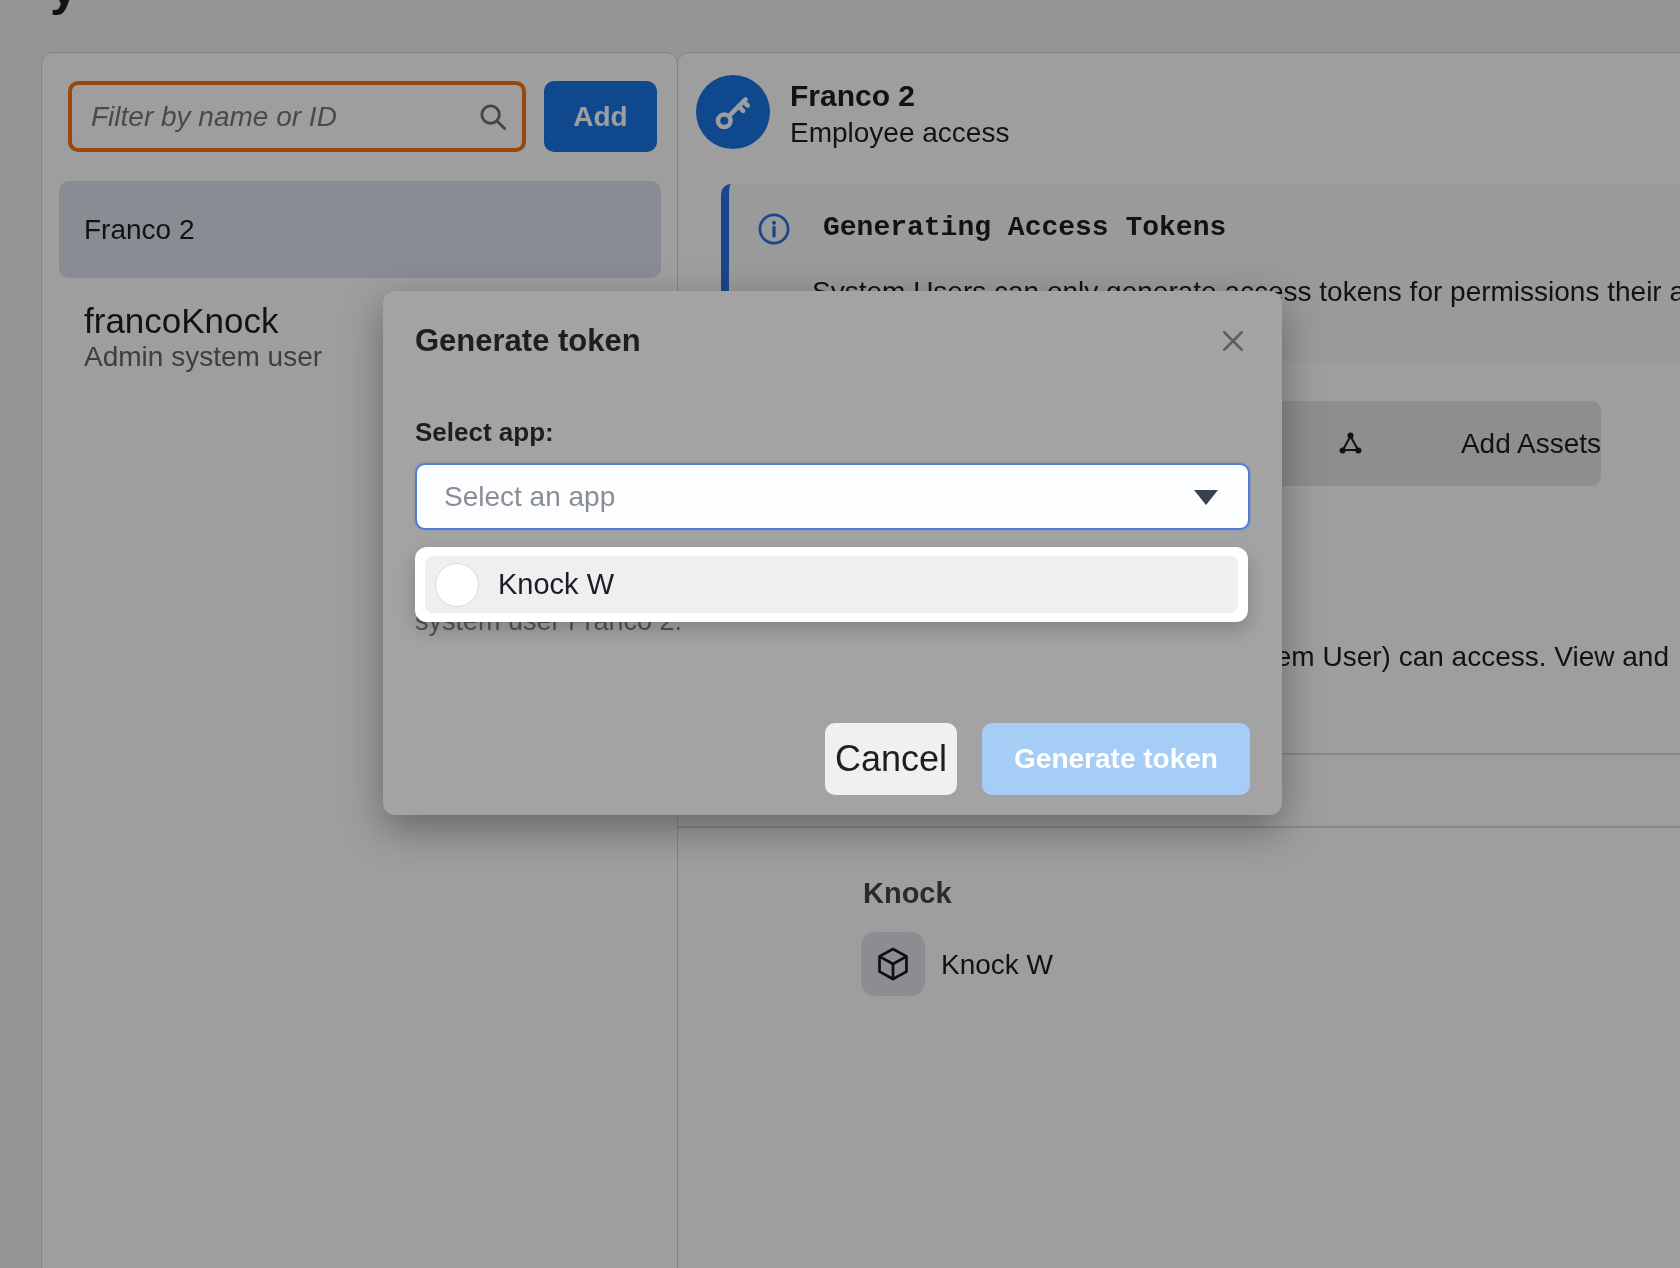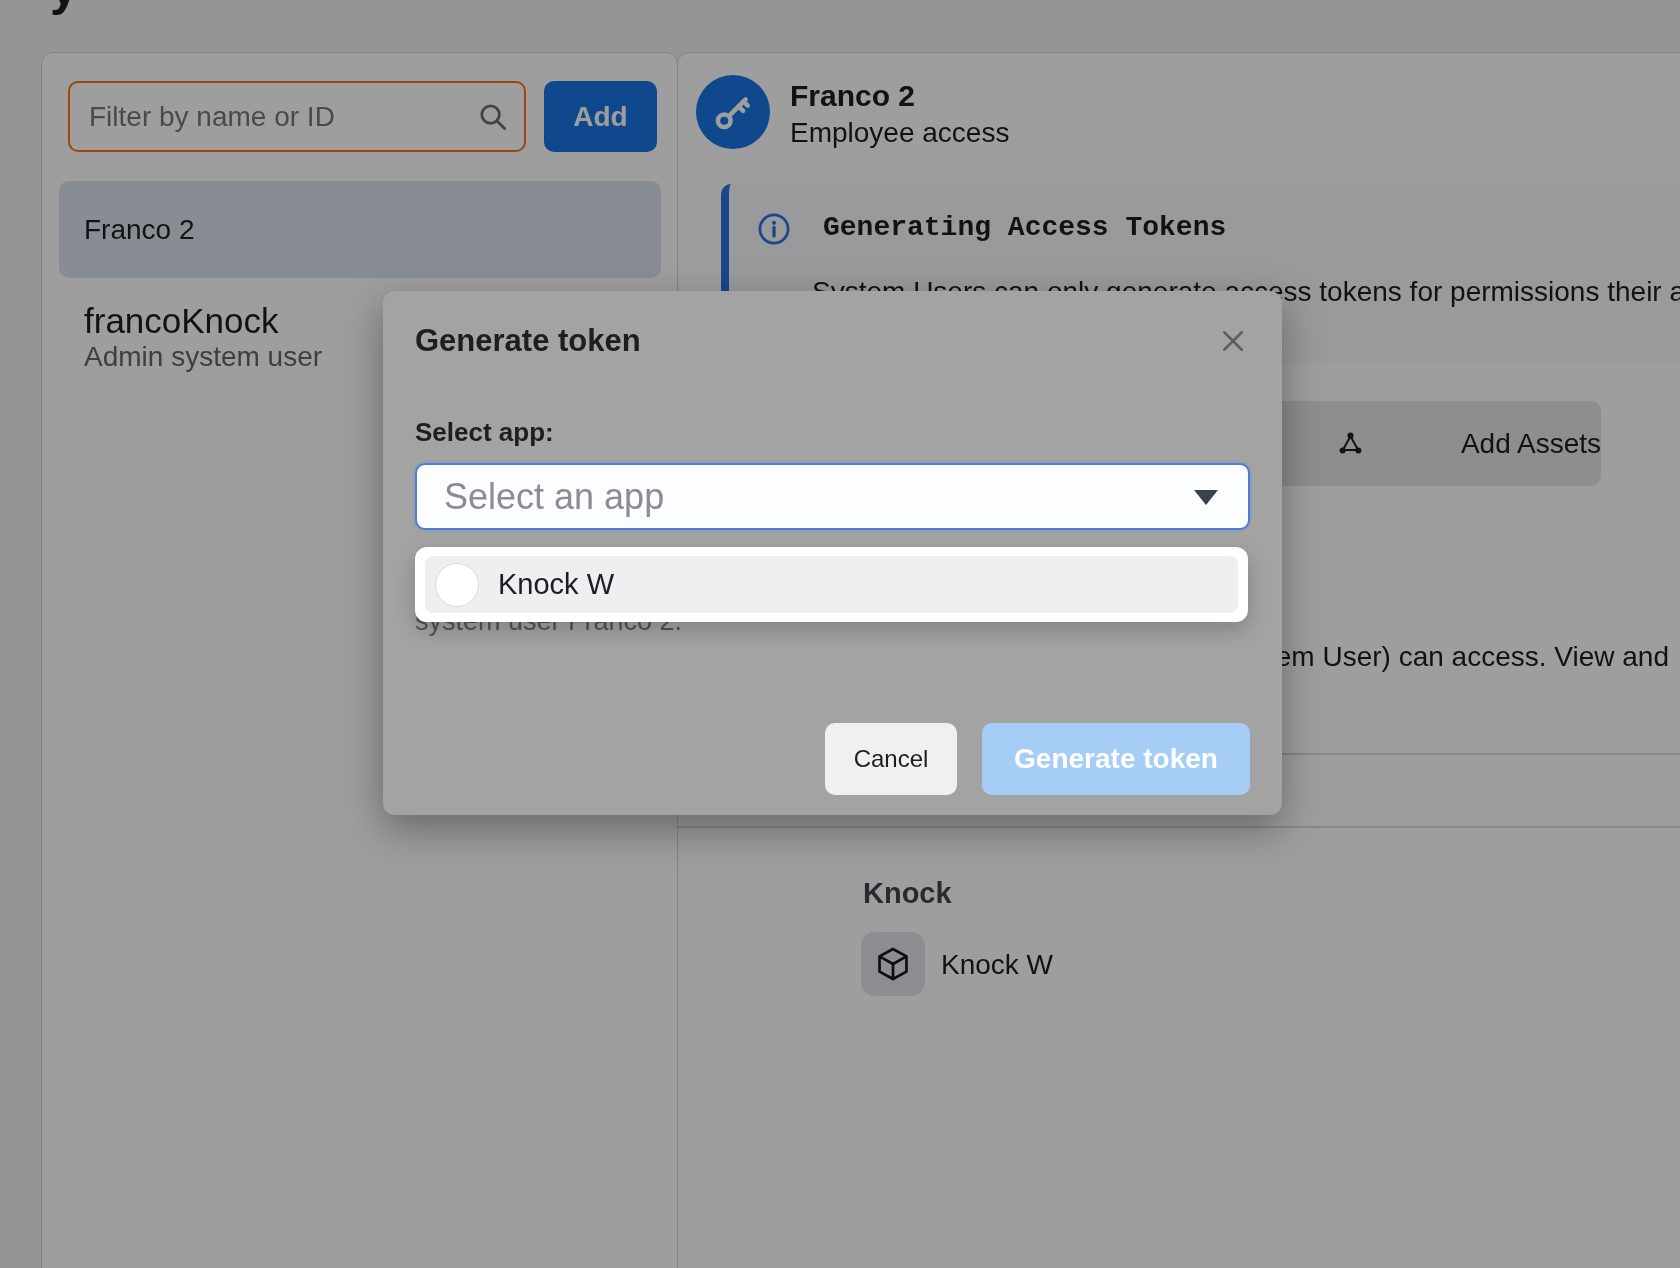--- a/index.html
+++ b/index.html
@@ -6,22 +6,22 @@
   html,body { width:1680px; height:1268px; }
   body { font-family:"Liberation Sans", sans-serif; color:#1c1e21; }
   #page { position:relative; width:1680px; height:1268px; background:#eef0f3; overflow:hidden; }
 
   
   .clipped-heading { position:absolute; left:50px; top:-41px; font-size:50px; font-weight:700; color:#1c1e21; }
 
   .left-card { position:absolute; left:41px; top:52px; width:637px; height:1260px;
                background:#fff; border:1px solid #d4d6db; border-radius:12px; }
   .filter-wrap { position:absolute; left:26px; top:28px; width:458px; height:71px; }
-  .filter-input { width:100%; height:100%; border:2px solid #f97316; border-radius:10px; background:#fff;
-                  font-family:inherit; font-size:28px; color:#444950; padding:0 64px 0 19px; outline:none; }
+  .filter-input { width:100%; height:100%; border:4px solid #f97316; border-radius:10px; background:#fff;
+                  font-family:inherit; font-size:28px; color:#444950; padding:0 64px 0 19px; outline:none;font-style:italic; }
   .filter-input::placeholder { color:#75787e; opacity:1; }
   .search-ic { position:absolute; right:16px; top:19px; width:34px; height:34px; }
   .add-btn { position:absolute; left:502px; top:28px; width:113px; height:71px; background:var(--accent);
              border:none; border-radius:10px; color:#fff; font-family:inherit; font-size:28px; font-weight:700; cursor:pointer; }
   .su-row-selected { position:absolute; left:17px; top:128px; width:602px; height:97px;
                      background:var(--selected-row); border-radius:10px; display:flex; align-items:center; padding-left:25px;
                      font-size:28px; color:#1c1e21; }
   .su-row { position:absolute; left:17px; top:248px; width:602px; padding-left:25px; }
   .su-name { font-size:35px; color:#1c1e21; line-height:40px; }
   .su-sub { font-size:28px; color:#65676b; line-height:32px; }
@@ -62,35 +62,35 @@
   .modal { position:absolute; left:383px; top:291px; width:899px; height:524px; background:#a3a3a3;
            border-radius:12px; z-index:60; box-shadow:0 14px 40px rgba(0,0,0,0.35); }
   .modal-title { position:absolute; left:32px; top:32px; font-size:31px; font-weight:700; }
   .modal-close { position:absolute; left:828px; top:28px; width:44px; height:44px; display:flex;
                  align-items:center; justify-content:center; cursor:pointer; }
   .modal-label { position:absolute; left:32px; top:126px; font-size:26px; font-weight:700; }
 
   .select-box { position:absolute; left:32px; top:172px; width:835px; height:67px; background:#fcfdff;
                 border:2px solid #4d7cd6; border-radius:10px; box-shadow:0 0 0 2px rgba(77,124,214,0.12);
                 cursor:pointer; }
-  .select-placeholder { position:absolute; left:27px; top:0; line-height:63px; font-size:36px; color:#8a8d91;text-align:right; }
+  .select-placeholder { position:absolute; left:27px; top:0; line-height:63px; font-size:28px; color:#8a8d91;text-align:right; }
   .caret { position:absolute; right:30px; top:25px; width:0; height:0;
            border-left:12px solid transparent; border-right:12px solid transparent; border-top:15px solid #39404f; }
 
   .helper-fragment { position:absolute; left:32px; top:315px; font-size:27px; color:#505459; white-space:nowrap; z-index:1; }
 
   .dropdown { position:absolute; left:32px; top:256px; width:833px; height:75px; background:#fff;
               border-radius:12px; box-shadow:0 8px 20px rgba(0,0,0,0.2); z-index:2; }
   .dd-option { position:absolute; left:10px; top:9px; width:813px; height:57px; background:#edeff1;
                border-radius:8px; display:flex; align-items:center; cursor:pointer; }
   .dd-avatar { width:44px; height:44px; border-radius:50%; background:#fff; border:1px solid #d8dadd; margin-left:10px; }
   .dd-label { margin-left:19px; font-size:29px; color:#1c1e21; }
 
   .cancel-btn { position:absolute; left:442px; top:432px; width:132px; height:72px; background:#f0f0f1;
-                border:none; border-radius:10px; font-family:inherit; font-size:24px; color:#1c1e21; cursor:pointer; }
+                border:none; border-radius:10px; font-family:inherit; font-size:36px; color:#1c1e21; cursor:pointer; }
   .submit-btn { position:absolute; left:599px; top:432px; width:268px; height:72px; background:var(--disabled-primary);
                 border:none; border-radius:10px; font-family:inherit; font-size:28px; font-weight:700; color:#fff; }
 </style>
 </head>
 <body>
 
 <div id="page">
 
   <div class="clipped-heading">y</div>
 

